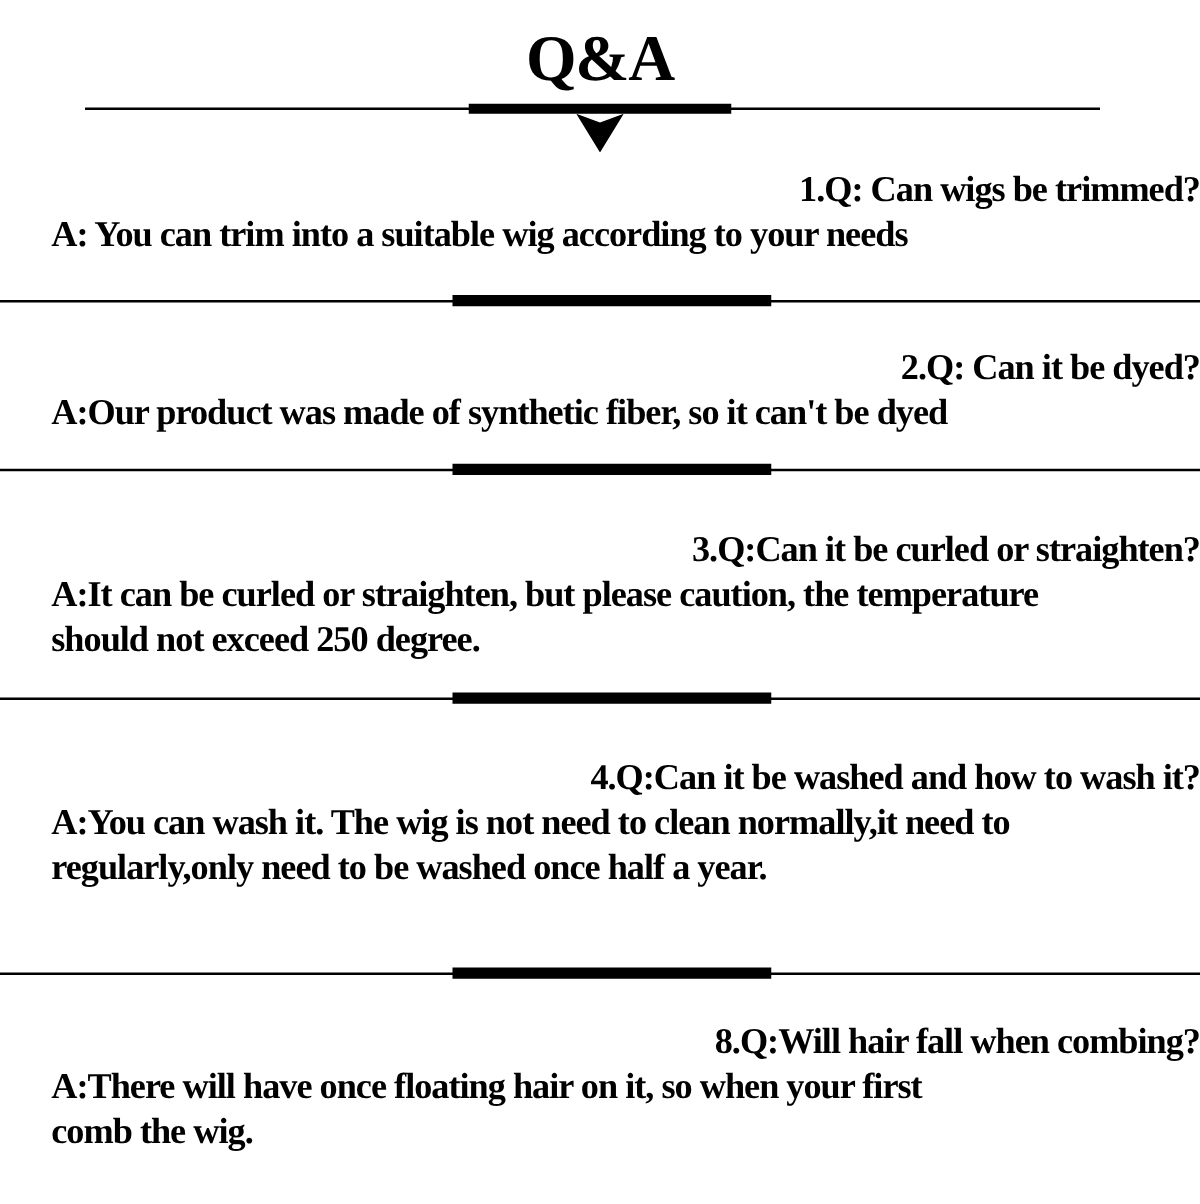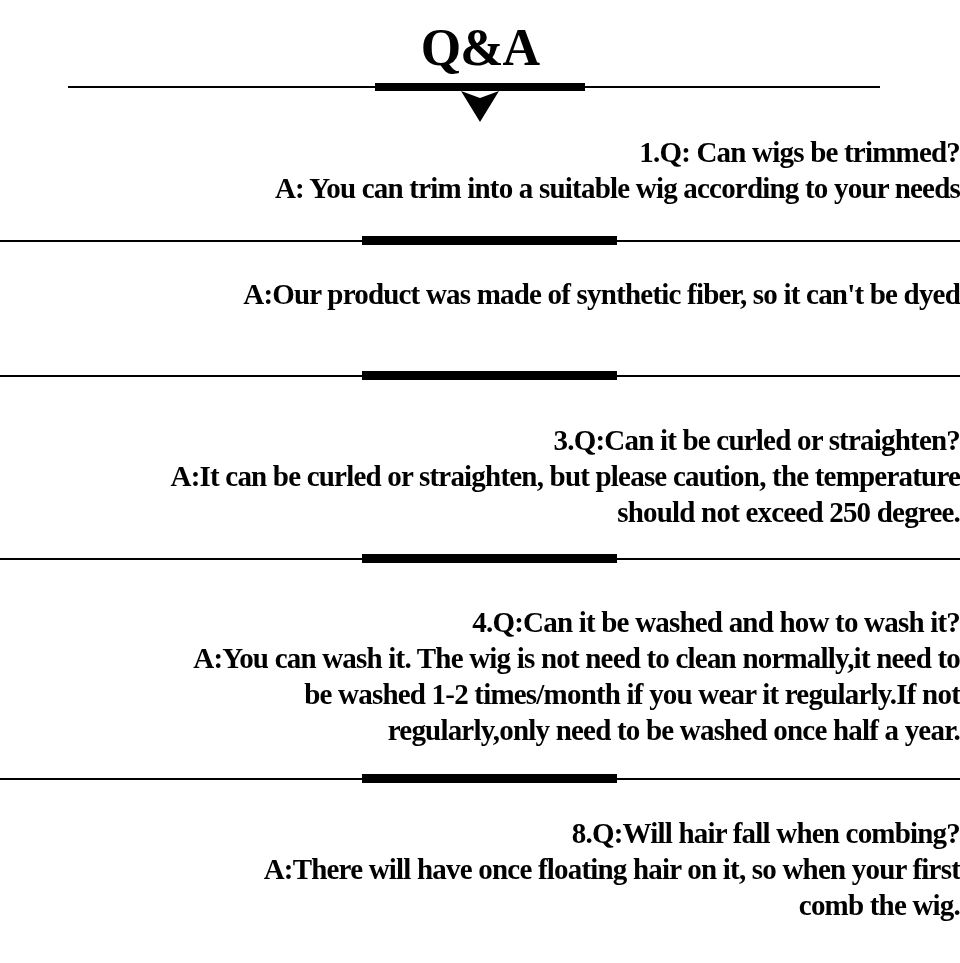--- a/index.html
+++ b/index.html
@@ -54,21 +54,21 @@
     position: absolute;
     left: 0;
     width: 960px;
     font-size: 29px;
     font-weight: bold;
     letter-spacing: -0.8px;
     line-height: 36px;
     white-space: nowrap;
   }
   .q-line { margin-left: 20px; text-align: right; }
-  .a-line { margin-left: 41px; text-align: right; }
+  .a-line { margin-left: 41px; }
   .divider {
     position: absolute;
     left: 0;
     width: 960px;
     height: 10px;
   }
   .divider .rule {
     position: absolute;
     top: 4px;
     left: 0;
@@ -110,20 +110,21 @@
     <div class="q-line">1.Q: Can wigs be trimmed?</div>
     <div class="a-line">A: You can trim into a suitable wig according to your needs</div>
   </div>
 
   <div class="divider d1">
     <div class="rule"></div>
     <div class="bar"></div>
   </div>
 
   <div class="qa-section s2">
+    <div class="q-line">2.Q: Can it be dyed?</div>
     <div class="a-line">A:Our product was made of synthetic fiber, so it can't be dyed</div>
   </div>
 
   <div class="divider d2">
     <div class="rule"></div>
     <div class="bar"></div>
   </div>
 
   <div class="qa-section s3">
     <div class="q-line">3.Q:Can it be curled or straighten?</div>
@@ -132,21 +133,20 @@
   </div>
 
   <div class="divider d3">
     <div class="rule"></div>
     <div class="bar"></div>
   </div>
 
   <div class="qa-section s4">
     <div class="q-line">4.Q:Can it be washed and how to wash it?</div>
     <div class="a-line">A:You can wash it. The wig is not need to clean normally,it need to</div>
-    <div class="a-line">be washed 1-2 times/month if you wear it regularly.If not</div>
     <div class="a-line">regularly,only need to be washed once half a year.</div>
   </div>
 
   <div class="divider d4">
     <div class="rule"></div>
     <div class="bar"></div>
   </div>
 
   <div class="qa-section s5">
     <div class="q-line">8.Q:Will hair fall when combing?</div>

